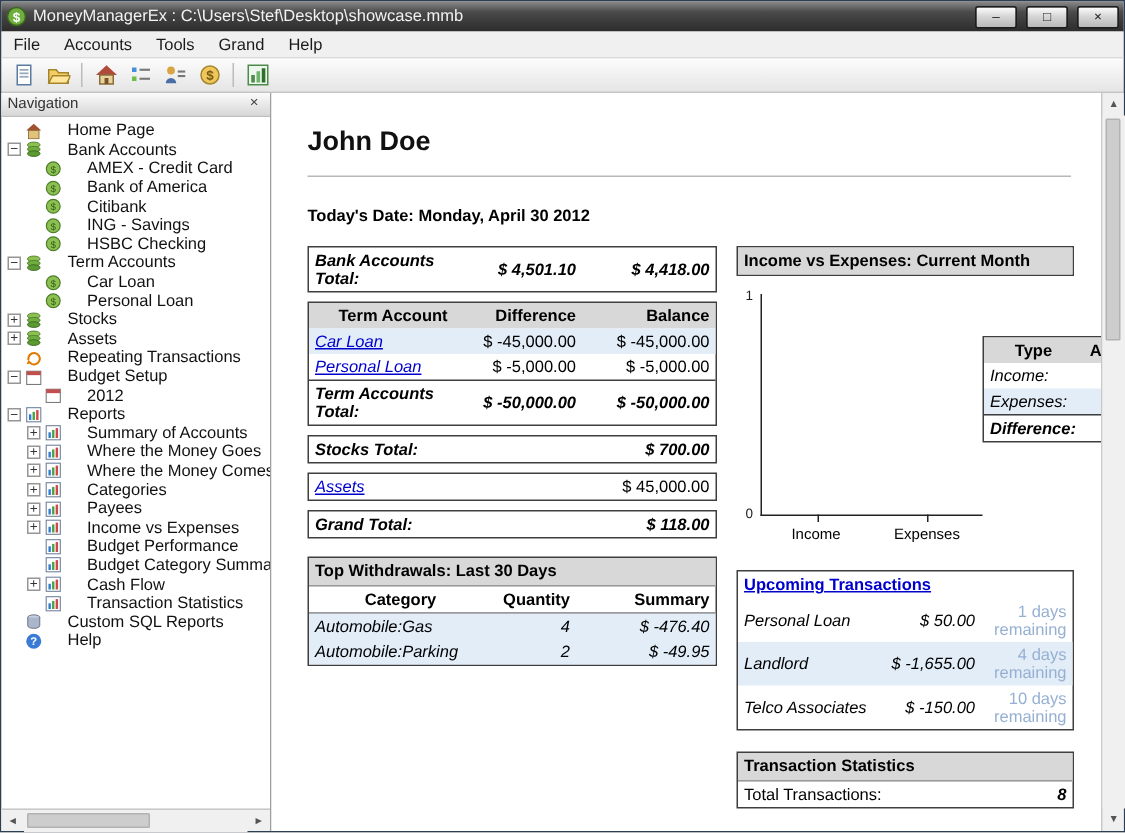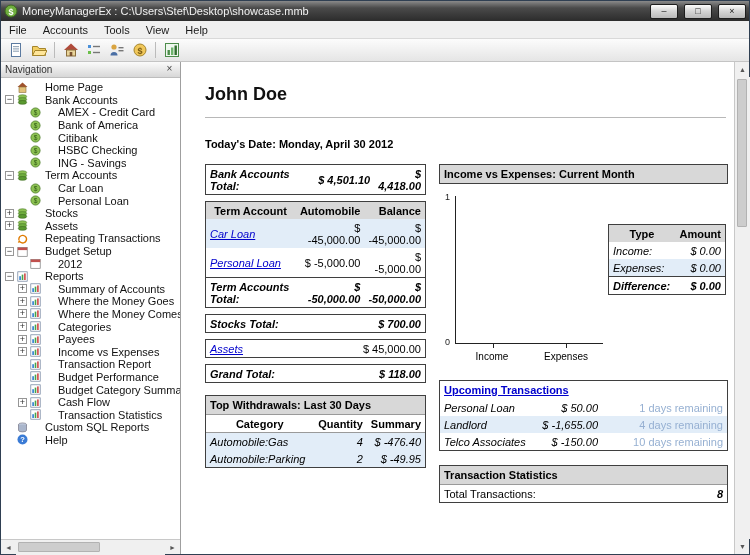--- a/index.html
+++ b/index.html
@@ -38,26 +38,26 @@
   .sb-btn{width:15px;height:15px;flex:0 0 auto;font-size:7px;line-height:15px;text-align:center;color:#555;}
   .sb-track{flex:1;position:relative;height:15px;background:#f0f0f0;}
   .sb-thumb{position:absolute;background:#cdcdcd;border:1px solid #b2b2b2;border-radius:1px;}
   .sb-thumb.h{left:2px;top:2px;height:10px;width:55%;}
   .vscroll{width:15px;flex:0 0 auto;border-left:1px solid #c8c8c8;background:#f0f0f0;display:flex;flex-direction:column;}
   .vscroll .sb-track{width:15px;}
   .sb-thumb.v{top:2px;left:2px;width:10px;height:32%;}
 
   
   .main{flex:1;display:flex;min-width:0;background:#fff;}
-  .main-content{flex:1;min-width:0;padding:12px 6px 0 24px;overflow:hidden;}
+  .main-content{flex:1;min-width:0;padding:12px 18px 0 24px;overflow:hidden;}
   .user-name{font-size:18px;font-weight:bold;color:#111;margin:10px 0 12px;}
   .divider{border:none;border-top:1px solid #b8b8b8;margin:0 2px 20px 0;}
   .date-line{font-size:11px;font-weight:bold;margin-bottom:14px;}
   .columns{display:flex;gap:13px;}
-  .col-left{width:221px;flex:0 0 auto;}
+  .col-left{width:273px;flex:0 0 auto;}
   .col-right{flex:1;min-width:0;}
 
   .box{border:1px solid #3f3f3f;margin-bottom:6px;background:#fff;}
   table{border-collapse:collapse;width:100%;font-size:11px;}
   td,th{padding:2.5px 4px;vertical-align:middle;}
   th{text-align:center;font-weight:bold;}
   .hdr-row{background:#d8d8d8;}
   .alt{background:#e2edf8;}
   .num{text-align:right;}
   .tot{font-weight:bold;font-style:italic;}
@@ -102,21 +102,21 @@
     <span class="title-text">MoneyManagerEx : C:\Users\Stef\Desktop\showcase.mmb</span>
     <span class="win-btn">–</span>
     <span class="win-btn">□</span>
     <span class="win-btn">×</span>
   </div>
 
   <div class="menubar" id="menubar">
       <span class="menu-item">File</span>
       <span class="menu-item">Accounts</span>
       <span class="menu-item">Tools</span>
-      <span class="menu-item">View</span>
+      <span class="menu-item">Grand</span>
       <span class="menu-item">Help</span>
     </div>
 
   <div class="toolbar" id="toolbar">
       <button class="tb-btn">
         <span class="tbi">
           <svg width="16" height="16">
             <rect x="3.5" y="1.5" width="9" height="13" fill="#fff" stroke="#5b7aa0"></rect>
             <rect x="5" y="4" width="6" height="1.2" fill="#9ab"></rect>
             <rect x="5" y="6.3" width="6" height="1.2" fill="#9ab"></rect>
@@ -243,31 +243,31 @@
             <span class="tlabel">Citibank</span>
           </div>
           <div class="tree-row" style="padding-left: 13px;">
             <span class="exp-sp"></span>
             <span class="ticon">
               <svg width="11" height="11">
                 <circle cx="5.5" cy="5.5" r="4.6" fill="#8cc152" stroke="#4e7d2a" stroke-width="0.8"></circle>
                 <text x="5.5" y="8" font-size="6.5" text-anchor="middle" fill="#2f5a14">$</text>
               </svg>
             </span>
-            <span class="tlabel">HSBC Checking</span>
+            <span class="tlabel">ING - Savings</span>
           </div>
           <div class="tree-row" style="padding-left: 13px;">
             <span class="exp-sp"></span>
             <span class="ticon">
               <svg width="11" height="11">
                 <circle cx="5.5" cy="5.5" r="4.6" fill="#8cc152" stroke="#4e7d2a" stroke-width="0.8"></circle>
                 <text x="5.5" y="8" font-size="6.5" text-anchor="middle" fill="#2f5a14">$</text>
               </svg>
             </span>
-            <span class="tlabel">ING - Savings</span>
+            <span class="tlabel">HSBC Checking</span>
           </div>
           <div class="tree-row" style="padding-left: 0px;">
             <span class="exp">−</span>
             <span class="ticon">
               <svg width="11" height="11">
                 <ellipse cx="5.5" cy="2.6" rx="4.2" ry="1.9" fill="#8cc152" stroke="#4e7d2a" stroke-width="0.6"></ellipse>
                 <ellipse cx="5.5" cy="5.5" rx="4.2" ry="1.9" fill="#6fae3e" stroke="#4e7d2a" stroke-width="0.6"></ellipse>
                 <ellipse cx="5.5" cy="8.4" rx="4.2" ry="1.9" fill="#5a9a30" stroke="#3c661f" stroke-width="0.6"></ellipse>
               </svg>
             </span>
@@ -421,32 +421,20 @@
             <span class="exp">+</span>
             <span class="ticon">
               <svg width="11" height="11">
                 <rect x="0.8" y="0.8" width="9.4" height="9.4" fill="#fff" stroke="#6a7d99" stroke-width="0.7"></rect>
                 <rect x="2.3" y="5.2" width="1.6" height="3.8" fill="#2e7dd1"></rect>
                 <rect x="4.7" y="3.6" width="1.6" height="5.4" fill="#48a348"></rect>
                 <rect x="7.1" y="2.4" width="1.6" height="6.6" fill="#d14848"></rect>
               </svg>
             </span>
             <span class="tlabel">Income vs Expenses</span>
-          </div>
-          <div class="tree-row" style="padding-left: 13px;">
-            <span class="exp-sp"></span>
-            <span class="ticon">
-              <svg width="11" height="11">
-                <rect x="0.8" y="0.8" width="9.4" height="9.4" fill="#fff" stroke="#6a7d99" stroke-width="0.7"></rect>
-                <rect x="2.3" y="5.2" width="1.6" height="3.8" fill="#2e7dd1"></rect>
-                <rect x="4.7" y="3.6" width="1.6" height="5.4" fill="#48a348"></rect>
-                <rect x="7.1" y="2.4" width="1.6" height="6.6" fill="#d14848"></rect>
-              </svg>
-            </span>
-            <span class="tlabel">Transaction Report</span>
           </div>
           <div class="tree-row" style="padding-left: 13px;">
             <span class="exp-sp"></span>
             <span class="ticon">
               <svg width="11" height="11">
                 <rect x="0.8" y="0.8" width="9.4" height="9.4" fill="#fff" stroke="#6a7d99" stroke-width="0.7"></rect>
                 <rect x="2.3" y="5.2" width="1.6" height="3.8" fill="#2e7dd1"></rect>
                 <rect x="4.7" y="3.6" width="1.6" height="5.4" fill="#48a348"></rect>
                 <rect x="7.1" y="2.4" width="1.6" height="6.6" fill="#d14848"></rect>
               </svg>
@@ -550,21 +538,21 @@
             <div class="box">
               <table>
                 <colgroup>
                     <col style="width:112px">
                     <col style="width:70px">
                     <col>
                   </colgroup>
                 <thead>
                   <tr class="hdr-row">
                     <th>Term Account</th>
-                    <th class="num">Automobile</th>
+                    <th class="num">Difference</th>
                     <th class="num">Balance</th>
                   </tr>
                 </thead>
                 <tbody id="term-body">
                     <tr class="alt">
                       <td><span class="link">Car Loan</span></td>
                       <td class="num">$ -45,000.00</td>
                       <td class="num">$ -45,000.00</td>
                     </tr>
                     <tr>

